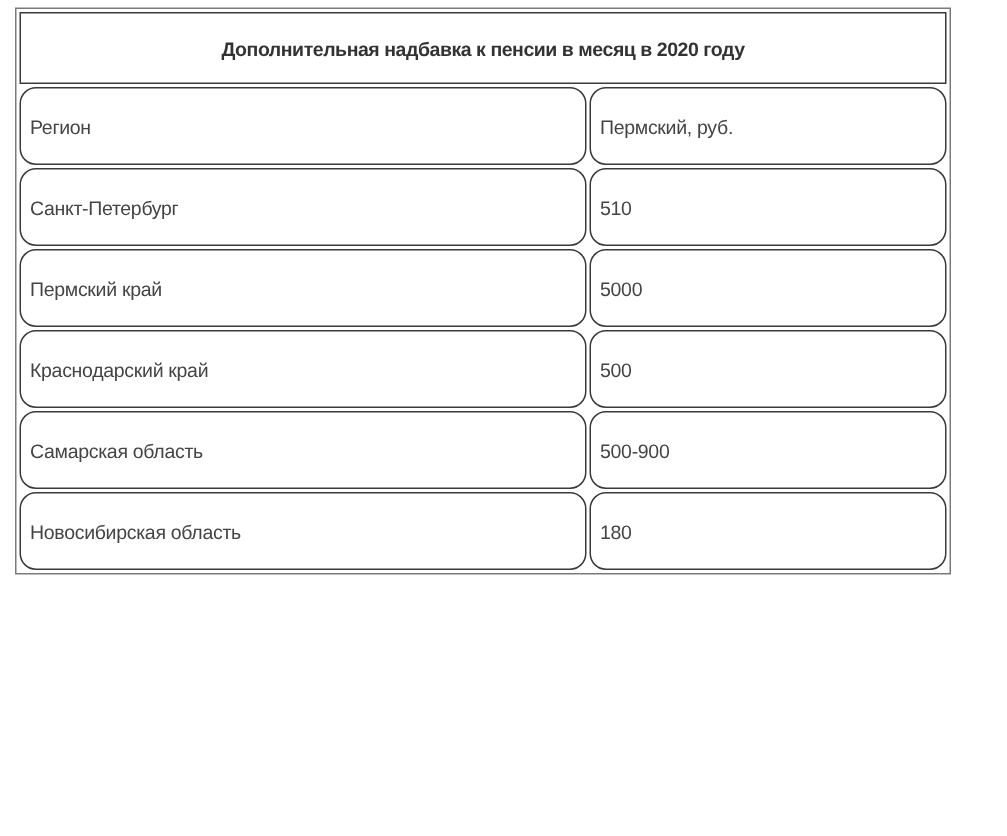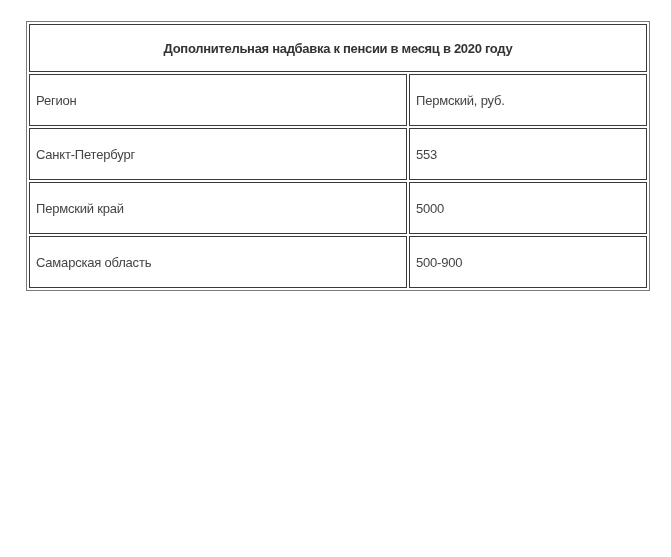--- a/index.html
+++ b/index.html
@@ -20,21 +20,21 @@
       left: 10px;
       top: 5px;
       width: 624px;
     }
     table.pension-table {
       width: 624px;
       border-collapse: separate;
       border-spacing: 2px;
       border: 1px solid #7a7a7a;
       table-layout: fixed;
-      margin: 16px;
+      margin: 0;
     }
     table.pension-table td,
     table.pension-table th {
       border: 1px solid #3a3a3a;
       padding: 0 6px;
       vertical-align: middle;
       font-size: 13px;
       font-weight: normal;
       text-align: left;
       letter-spacing: -0.2px;
@@ -42,20 +42,21 @@
     }
     table.pension-table th.title-cell {
       height: 46px;
       text-align: center;
       font-weight: bold;
       color: #333333;
       letter-spacing: -0.3px;
     }
     table.pension-table tr.row td {
       height: 50px;
+      border-radius: 11px;
     }
     col.col-region { width: 378px; }
     col.col-value { width: auto; }
   </style>
 </head>
 <body>
 
 <div class="table-wrap">
   <table class="pension-table">
     <colgroup>
@@ -67,25 +68,33 @@
         <th colspan="2" class="title-cell">Дополнительная надбавка к пенсии в месяц в 2020 году</th>
       </tr>
     </thead>
     <tbody>
       <tr class="row">
         <td>Регион</td>
         <td>Пермский, руб.</td>
       </tr>
       <tr class="row">
         <td>Санкт-Петербург</td>
-        <td>553</td>
+        <td>510</td>
       </tr>
       <tr class="row">
         <td>Пермский край</td>
         <td>5000</td>
       </tr>
       <tr class="row">
+        <td>Краснодарский край</td>
+        <td>500</td>
+      </tr>
+      <tr class="row">
         <td>Самарская область</td>
         <td>500-900</td>
+      </tr>
+      <tr class="row">
+        <td>Новосибирская область</td>
+        <td>180</td>
       </tr>
     </tbody>
   </table>
 </div>
 
 </body></html>

